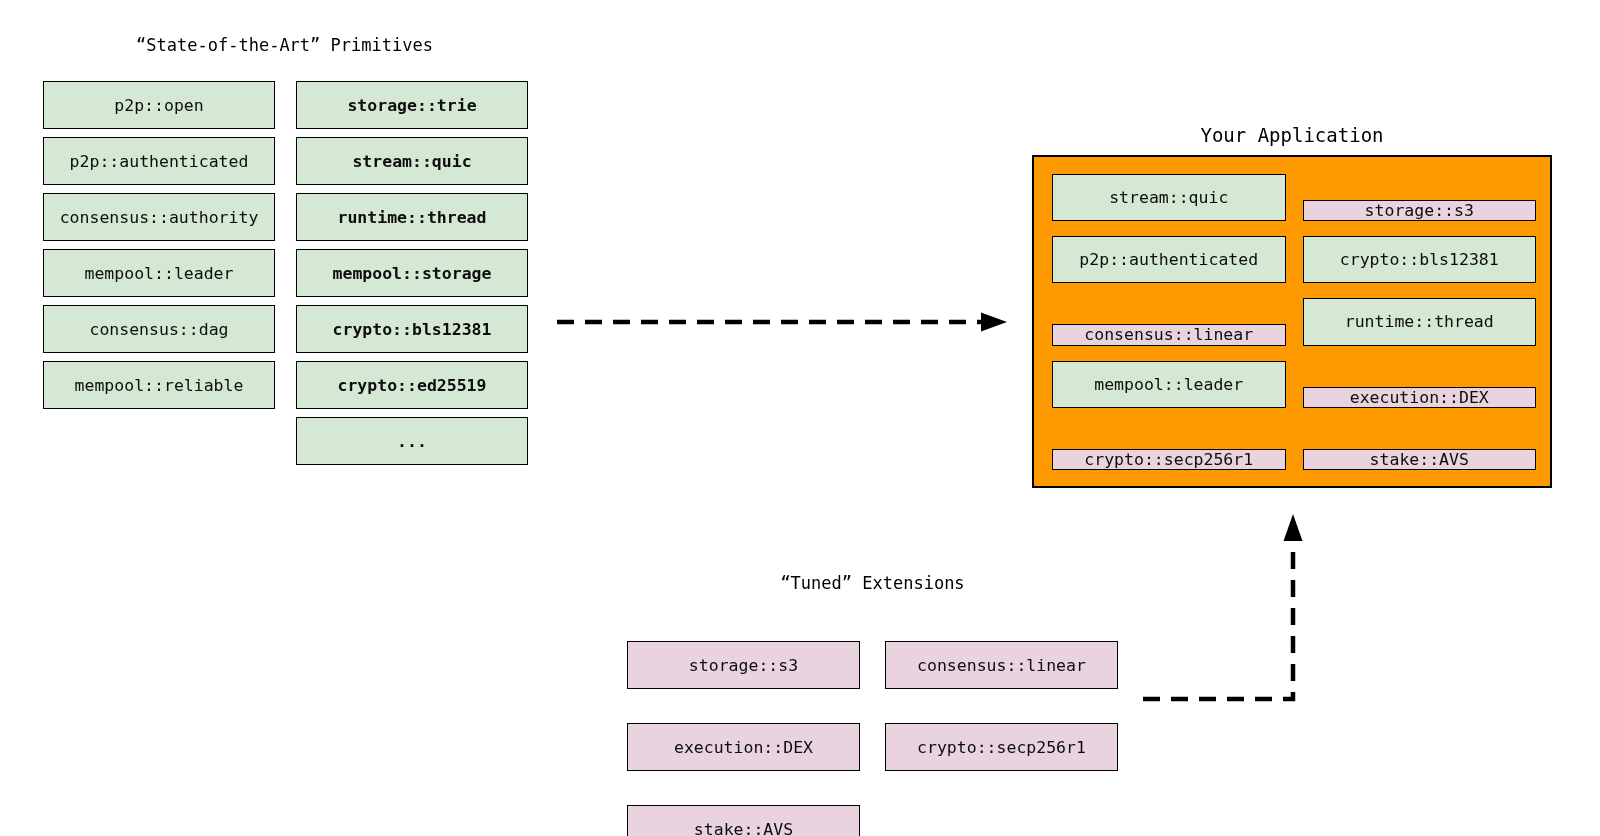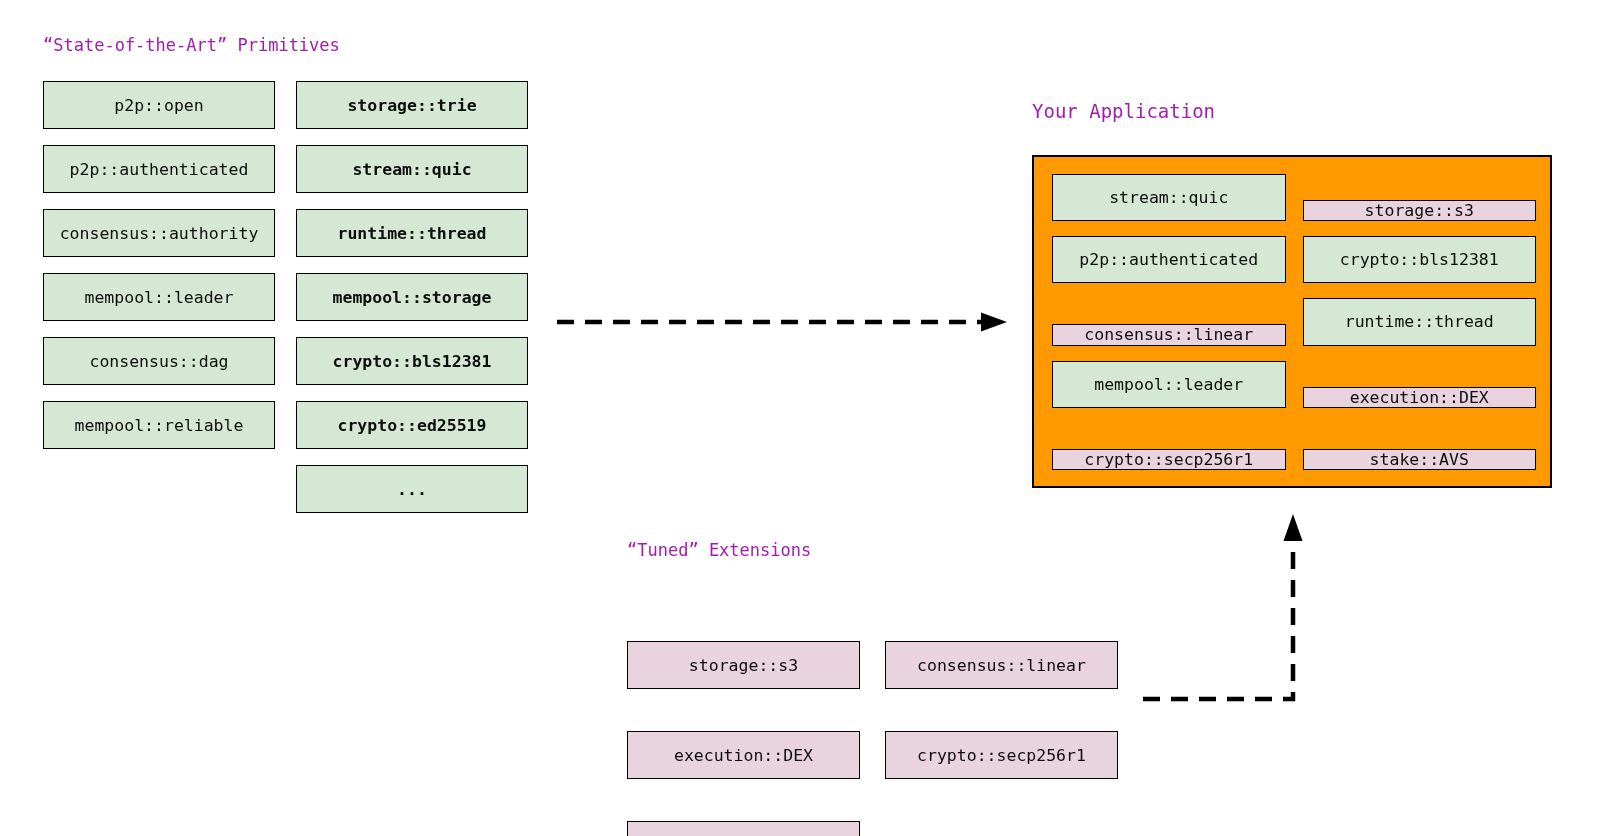--- a/index.html
+++ b/index.html
@@ -7,32 +7,32 @@
     position: relative;
     width: 1600px;
     height: 836px;
     background: #ffffff;
     overflow: hidden;
     font-family: "DejaVu Sans Mono", "Liberation Mono", monospace;
     color: #0d0d0d;
   }
   .title {
     position: absolute;
-    text-align: left;
+    text-align: center;
     font-size: 17px;
     line-height: 22px;
-    color: #a21caf;
+    color: #000000;
     white-space: nowrap;
   }
   .title.app { font-size: 19px; }
   .col {
     position: absolute;
     display: flex;
     flex-direction: column;
-    gap: 16px;
+    gap: 8px;
   }
   .box {
     box-sizing: border-box;
     border: 1.5px solid #000000;
     display: flex;
     align-items: center;
     justify-content: center;
     font-size: 16.5px;
     white-space: nowrap;
     color: #0d0d0d;
@@ -82,38 +82,38 @@
   <div class="col" style="left:296px; top:81px;font-weight:bold;">
     <div class="box green">storage::trie</div>
     <div class="box green">stream::quic</div>
     <div class="box green">runtime::thread</div>
     <div class="box green">mempool::storage</div>
     <div class="box green">crypto::bls12381</div>
     <div class="box green">crypto::ed25519</div>
     <div class="box green">...</div>
   </div>
 
-  <div class="title app" style="left:1032px; top:100px; width:520px;">Your Application</div>
+  <div class="title app" style="left:1032px; top:124px; width:520px;">Your Application</div>
 
   <div id="app-frame">
     <div id="app-grid">
       <div class="box green">stream::quic</div>
       <div class="box pink">storage::s3</div>
       <div class="box green">p2p::authenticated</div>
       <div class="box green">crypto::bls12381</div>
       <div class="box pink">consensus::linear</div>
       <div class="box green">runtime::thread</div>
       <div class="box green">mempool::leader</div>
       <div class="box pink">execution::DEX</div>
       <div class="box pink">crypto::secp256r1</div>
       <div class="box pink">stake::AVS</div>
     </div>
   </div>
 
-  <div class="title" style="left:627px; top:539px; width:491px;">“Tuned” Extensions</div>
+  <div class="title" style="left:627px; top:572px; width:491px;">“Tuned” Extensions</div>
 
   <div class="col" style="left:627px; top:615px;">
     <div class="box pink" style="width:233px;">storage::s3</div>
     <div class="box pink" style="width:233px;">execution::DEX</div>
     <div class="box pink" style="width:233px;">stake::AVS</div>
   </div>
 
   <div class="col" style="left:885px; top:615px;">
     <div class="box pink" style="width:233px;">consensus::linear</div>
     <div class="box pink" style="width:233px;">crypto::secp256r1</div>

